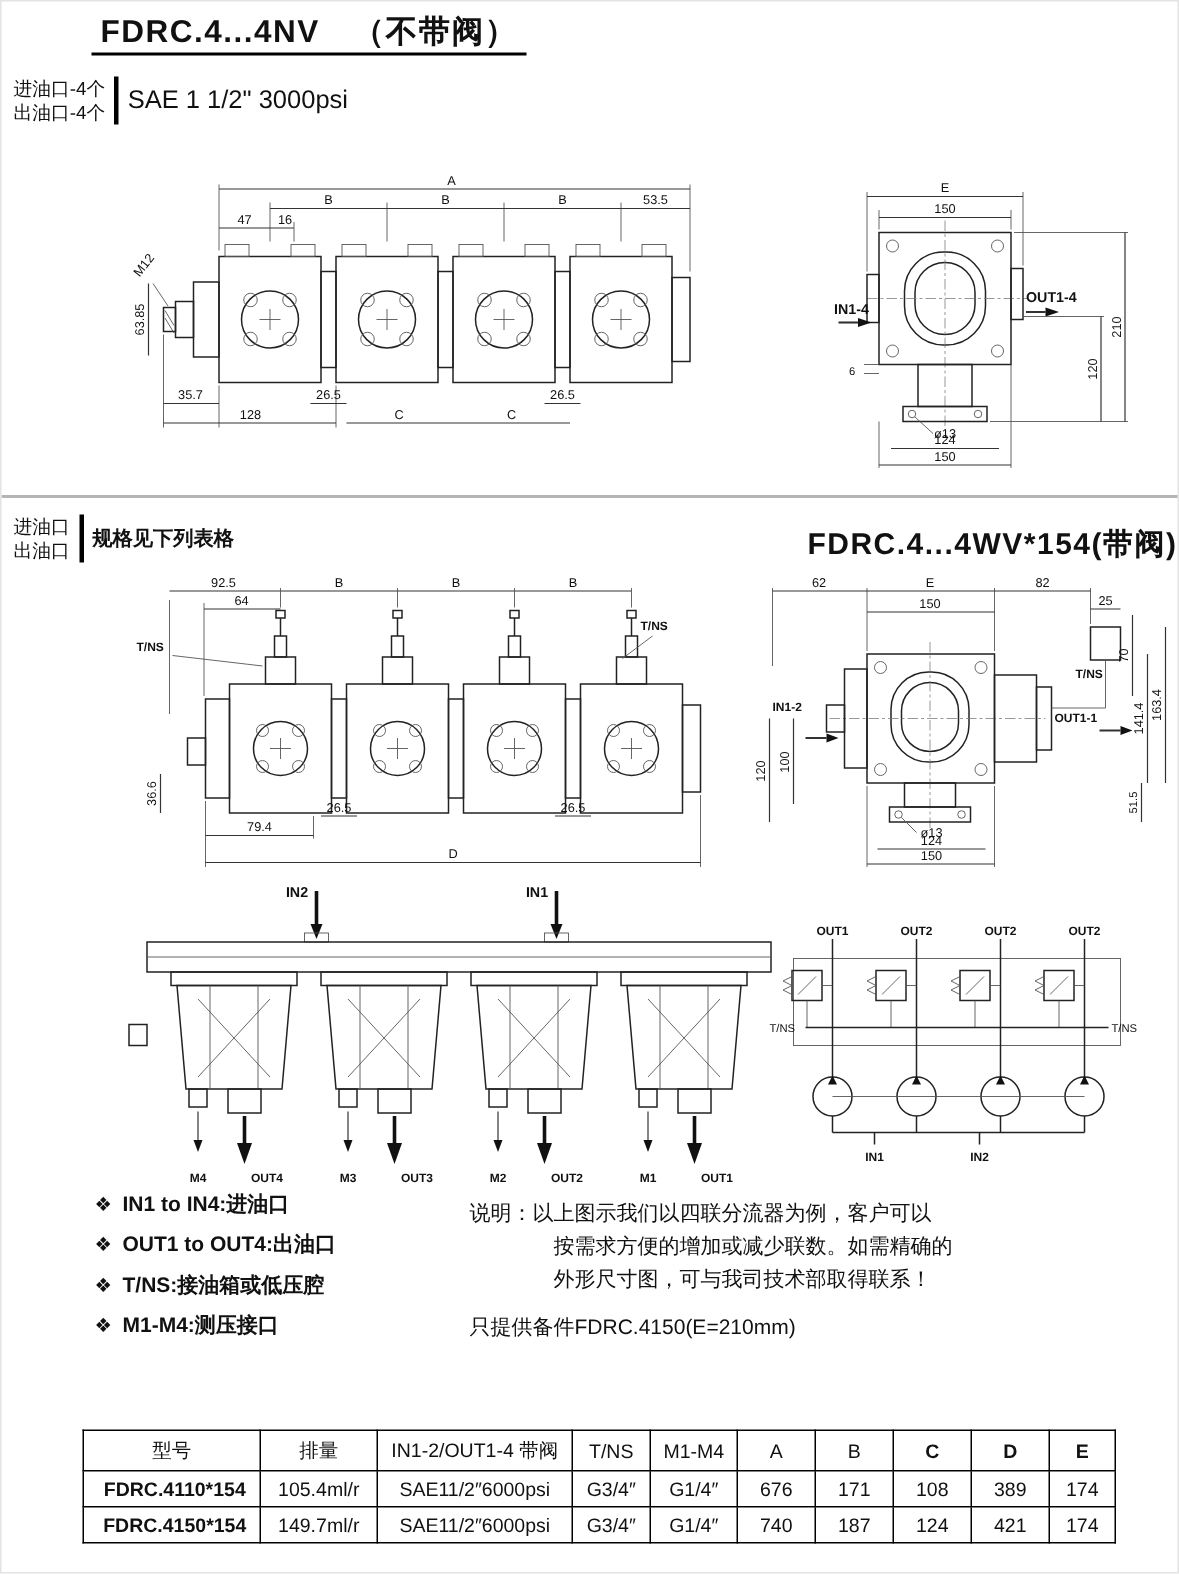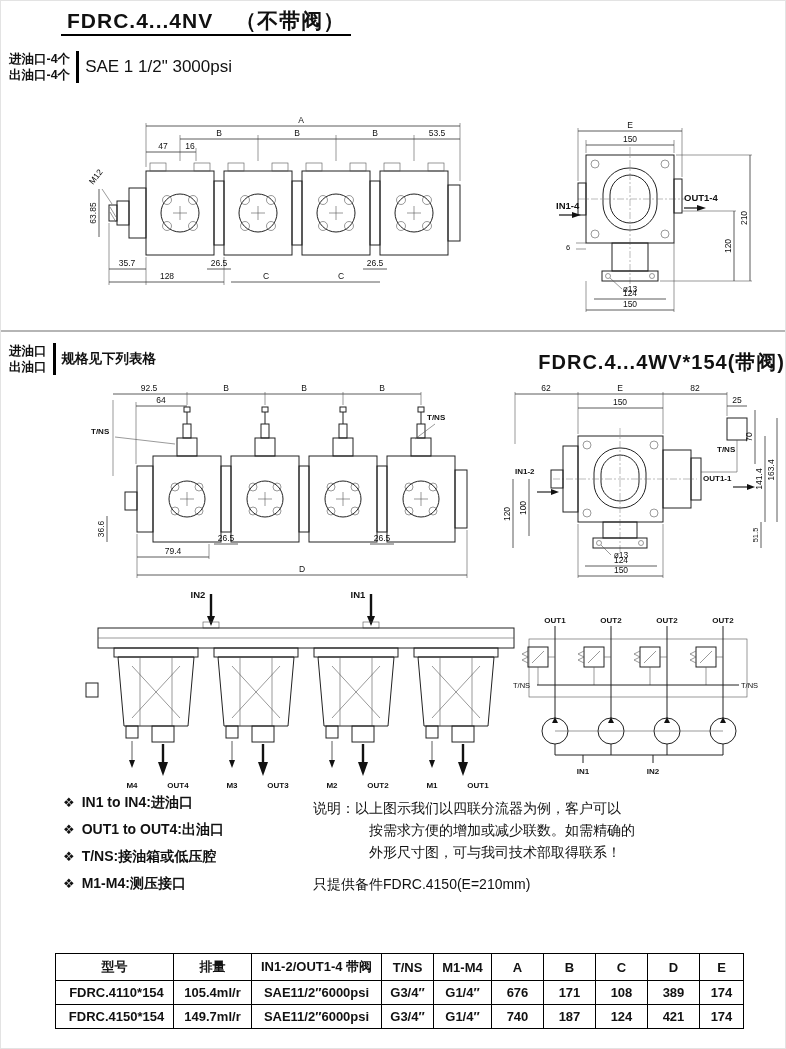--- a/index.html
+++ b/index.html
@@ -2,21 +2,21 @@
 <html><head>
 <meta charset="utf-8">
 <style>
   *{box-sizing:border-box}
   html,body{margin:0;padding:0}
   body{width:786px;height:1049px;background:#fff;font-family:"Liberation Sans","DejaVu Sans",sans-serif;color:#111;position:relative}
   .page{position:absolute;inset:0;background:#fff;border:1px solid #e3e3e3;overflow:hidden}
   .title1{position:absolute;top:6px;left:60px;right:0;text-align:left;font-size:21px;font-weight:bold;letter-spacing:1px}
   .title1 span{border-bottom:2px solid #000;padding:0 6px 2px}
   .portspec{position:absolute;left:8px;display:flex;align-items:center;gap:6px}
-  .portlines{font-size:12.5px;line-height:16px;font-weight:bold;white-space:nowrap}
+  .portlines{font-size:12.5px;line-height:16px;font-weight:normal;white-space:nowrap}
   .vbar{width:3px;background:#000;align-self:stretch}
   .spec{font-size:17px;white-space:nowrap}
   .spec2{font-size:13.5px;font-weight:bold;white-space:nowrap}
   .hdivider{position:absolute;top:329px;left:0;width:786px;height:2px;background:#b5b5b5}
   .title2{position:absolute;top:348px;left:120px;right:0;text-align:right;font-size:20px;font-weight:bold;letter-spacing:1px}
   svg{position:absolute;overflow:visible}
   .ln{stroke:#222;stroke-width:1;fill:none}
   .thin{stroke:#555;stroke-width:0.6;fill:none}
   .dim{stroke:#333;stroke-width:0.8;fill:none}
   .bold{stroke:#111;stroke-width:2.4;fill:none}
@@ -28,21 +28,21 @@
   .lbl8{font-size:8px;font-weight:bold}
   .ctr{text-anchor:middle}
   .fillk{fill:#111;stroke:none}
   .legend{position:absolute;left:62px;top:793px;font-size:14px;font-weight:bold}
   .legend-item{margin-bottom:9px;white-space:nowrap}
   .bullet{margin-right:7px;font-size:13px}
   .notes{position:absolute;left:312px;top:796px;width:380px;font-size:14px;line-height:22px}
   .notes .indent{padding-left:56px}
   .oldnotes{position:absolute;left:312px;top:872px;width:380px;font-size:14px;line-height:23px}
   table.spec{position:absolute;left:54px;top:952px;border-collapse:collapse;font-size:13px;table-layout:fixed}
-  table.spec th,table.spec td{border:1.2px solid #000;text-align:center;padding:4px 2px;font-weight:bold;white-space:nowrap;overflow:hidden}
+  table.spec th,table.spec td{border:1.2px solid #000;text-align:center;padding:4px 2px;font-weight:normal;white-space:nowrap;overflow:hidden}
   table.spec th.boldcol{font-weight:bold}
   table.spec td.model{font-weight:bold;text-align:center;padding-left:6px}
 </style>
 </head>
 <body>
 
 <div class="page">
 
   <div class="title1">
     <span>FDRC.4...4NV　（不带阀）</span>

